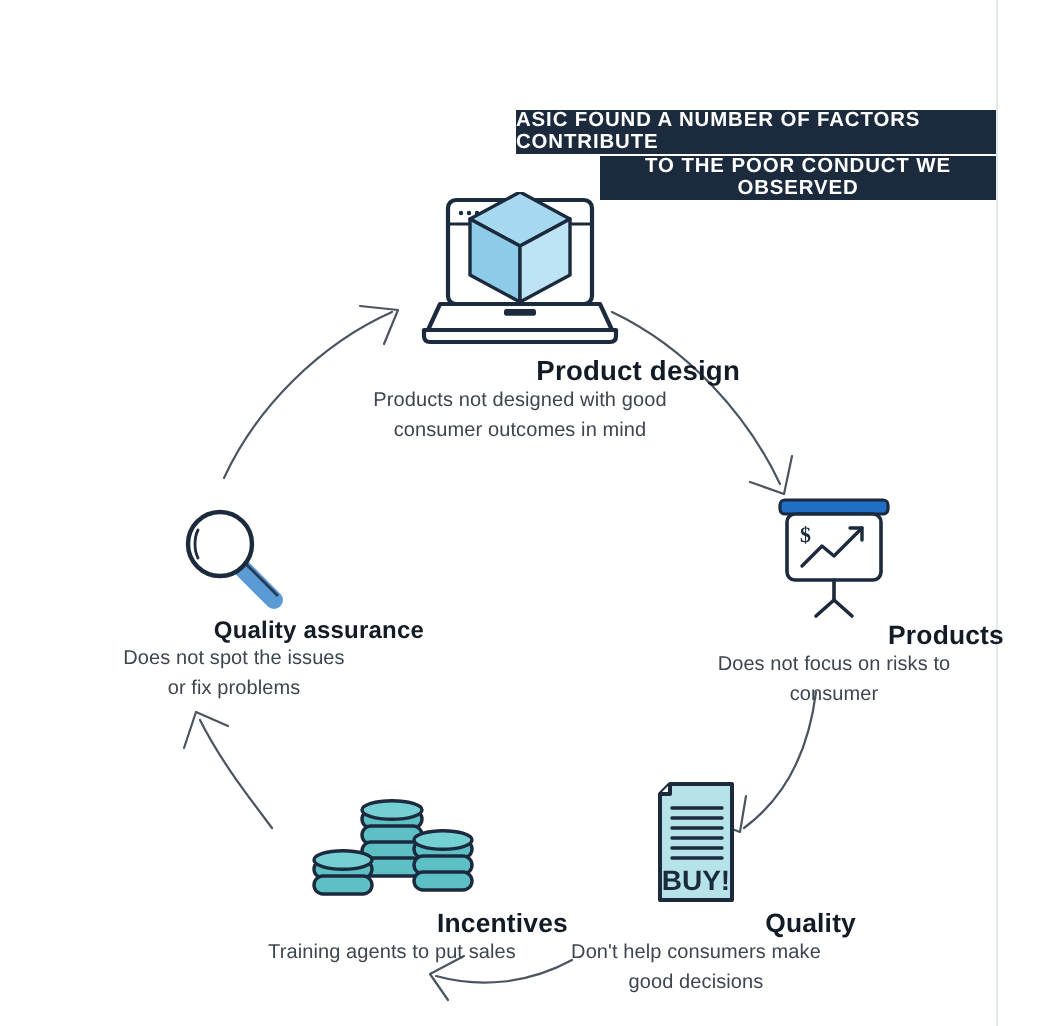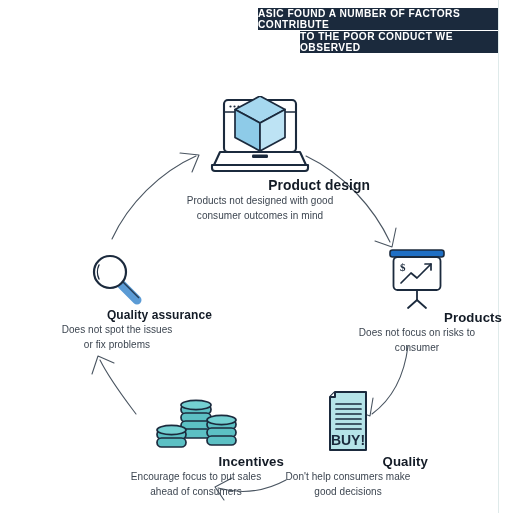--- a/index.html
+++ b/index.html
@@ -22,23 +22,24 @@
   
   .banner{
     position:absolute;
     background:#1b2a3d;
     color:#ffffff;
     font-weight:bold;
     letter-spacing:.45px;
     text-transform:uppercase;
     display:flex;align-items:center;justify-content:center;
     box-sizing:border-box;
+    margin-top:47px;
   }
   .banner-1{left:258px;top:8px;width:240px;height:22px;font-size:10.2px;}
-  .banner-2{left:300px;top:31px;width:198px;height:22px;font-size:10.2px;}
+  .banner-2{left:300px;top:31px;width:198px;height:22px;font-size:10.2px;text-align:center;}
 
   
   .node{position:absolute;text-align:center;}
   .node-title{
     color:#131b26;
     font-weight:bold;
     font-size:13.5px;
     letter-spacing:.1px;
     white-space:nowrap;
     text-align:right;
@@ -204,22 +205,21 @@
           <ellipse cx="68.5" cy="28" rx="14.5" ry="4.6" fill="#74d0d2"></ellipse>
 
           <rect x="4" y="38" width="29" height="9" rx="4.5"></rect>
           <rect x="4" y="46" width="29" height="9" rx="4.5"></rect>
           <ellipse cx="18.5" cy="38" rx="14.5" ry="4.6" fill="#74d0d2"></ellipse>
         </g>
       </svg>
     </div>
     <div class="node-title">Incentives</div>
     <div class="node-desc">
-      <div>Encourage focus to put sales</div>
-      <div>ahead of consumers</div>
+      <div>Training agents to put sales</div>
     </div>
   </div>
 
   <div class="node n-quality">
     <div class="icon-wrap">
       <svg width="58" height="58" viewBox="0 0 58 58">
         <line x1="31" y1="32" x2="49" y2="50" stroke="#5b9bd5" stroke-width="9" stroke-linecap="round"></line>
         <line x1="31" y1="32" x2="49" y2="50" stroke="#1b2a3d" stroke-width="10.6" stroke-linecap="round" fill="none" opacity="0"></line>
         <path d="M33,30 L51,48" stroke="#1b2a3d" stroke-width="1.5" fill="none" opacity="0.85"></path>
         <circle cx="22" cy="22" r="16" fill="#ffffff" stroke="#1b2a3d" stroke-width="2.2"></circle>

